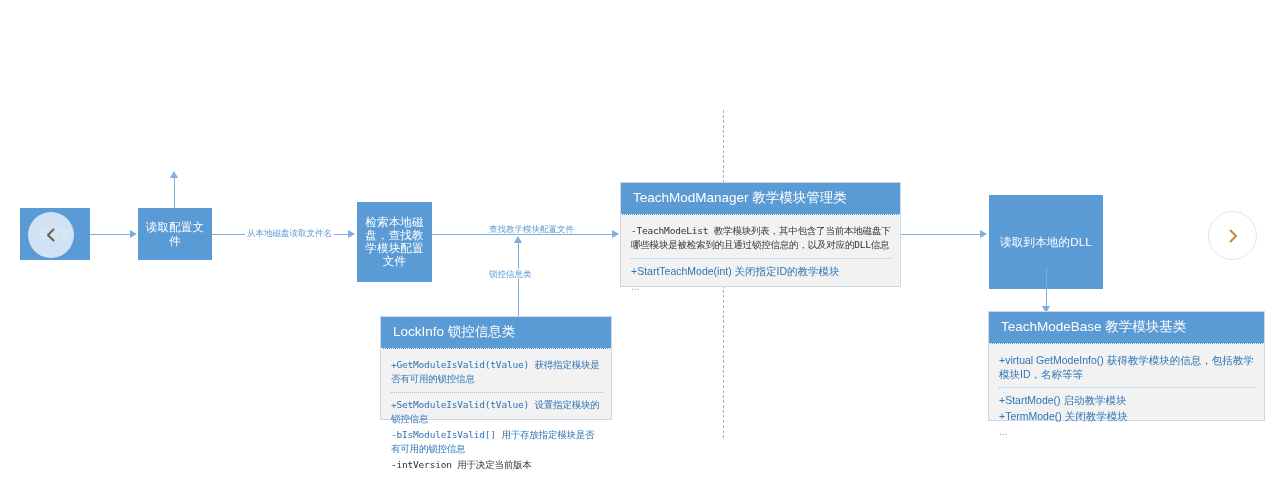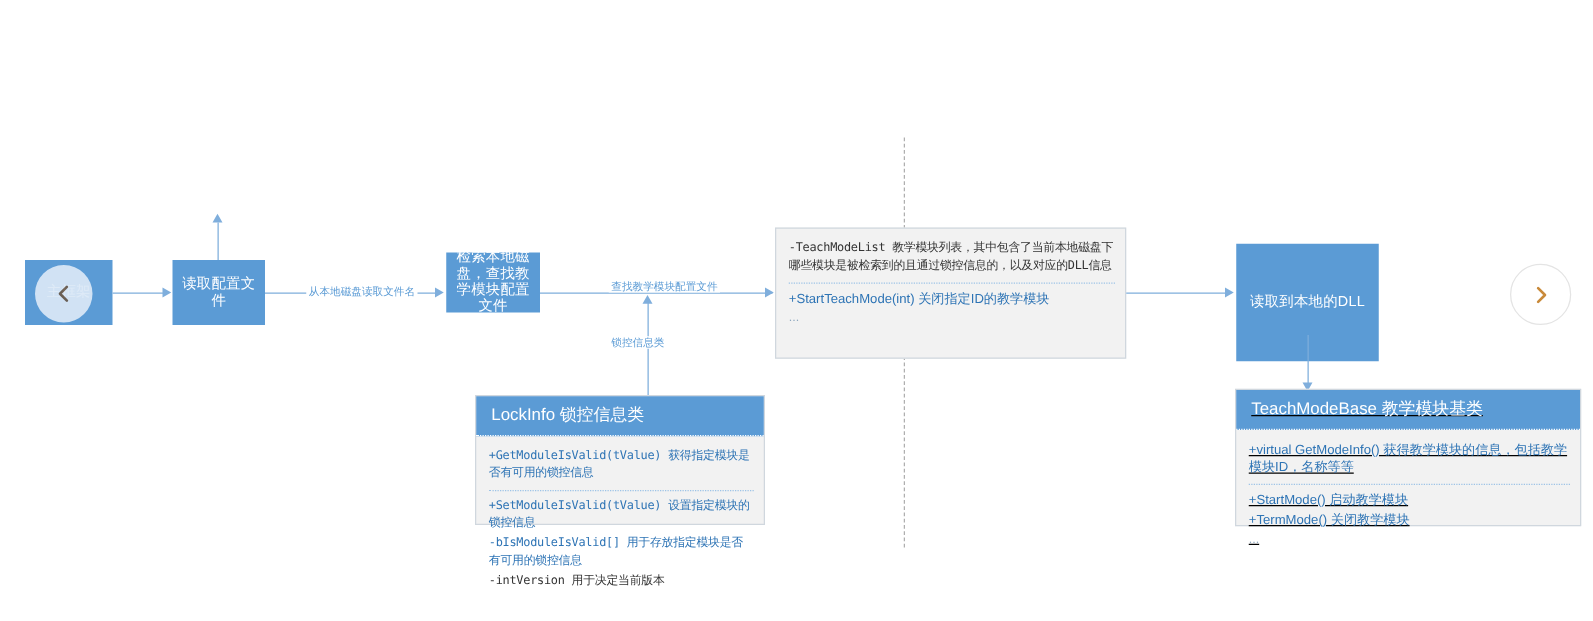--- a/index.html
+++ b/index.html
@@ -170,33 +170,34 @@
   <div class="arrow-r" style="left:130px; top:230px;"></div>
 
   <div class="abs proc" style="left:138px; top:208px; width:74px; height:52px;">
     <span>读取配置文件</span>
   </div>
 
   <div class="hline" style="left:212px; top:234px; width:140px;"></div>
   <div class="arrow-r" style="left:348px; top:230px;"></div>
   <div class="edge-label" style="left:245px; top:228px;">从本地磁盘读取文件名</div>
 
-  <div class="abs proc" style="left:357px; top:202px; width:75px; height:48px; line-height:13px;">
+  <div class="abs proc" style="left:357px; top:202px; width:75px; height:80px; line-height:13px;">
     <span>检索本地磁盘，查找教学模块配置文件</span>
   </div>
 
   <div class="hline" style="left:432px; top:234px; width:186px;"></div>
   <div class="arrow-r" style="left:612px; top:230px;"></div>
   <div class="edge-label" style="left:487px; top:224px;">查找教学模块配置文件</div>
 
   <div class="vline" style="left:518px; top:240px; height:76px;"></div>
   <div class="arrow-u" style="left:514px; top:236px;"></div>
   <div class="edge-label" style="left:487px; top:269px;">锁控信息类</div>
 
   <div class="abs card" style="left:620px; top:182px; width:281px; height:105px;">
+    <div class="card-head">TeachModManager 教学模块管理类</div>
     <div class="card-body">
       <div class="card-sec">
         <div class="line mono dark">-TeachModeList 教学模块列表，其中包含了当前本地磁盘下哪些模块是被检索到的且通过锁控信息的，以及对应的DLL信息</div>
       </div>
       <div class="card-sec">
         <div class="line">+StartTeachMode(int) 关闭指定ID的教学模块</div>
         <div class="line small" style="color:#8FA8BF;">...</div>
       </div>
     </div>
   </div>
@@ -218,21 +219,21 @@
         <div class="line mono">+GetModuleIsValid(tValue) 获得指定模块是否有可用的锁控信息</div>
       </div>
       <div class="card-sec">
         <div class="line mono">+SetModuleIsValid(tValue) 设置指定模块的锁控信息</div>
         <div class="line mono">-bIsModuleIsValid[] 用于存放指定模块是否有可用的锁控信息</div>
         <div class="line mono dark">-intVersion 用于决定当前版本</div>
       </div>
     </div>
   </div>
 
-  <div class="abs card" style="left:988px; top:311px; width:277px; height:110px;text-decoration:underline;">
+  <div class="abs card" style="left:988px; top:311px; width:277px; height:110px;">
     <div class="card-head">TeachModeBase 教学模块基类</div>
     <div class="card-body">
       <div class="card-sec">
         <div class="line">+virtual GetModeInfo() 获得教学模块的信息，包括教学模块ID，名称等等</div>
       </div>
       <div class="card-sec">
         <div class="line">+StartMode() 启动教学模块</div>
         <div class="line">+TermMode() 关闭教学模块</div>
         <div class="line small" style="color:#8FA8BF;">...</div>
       </div>

